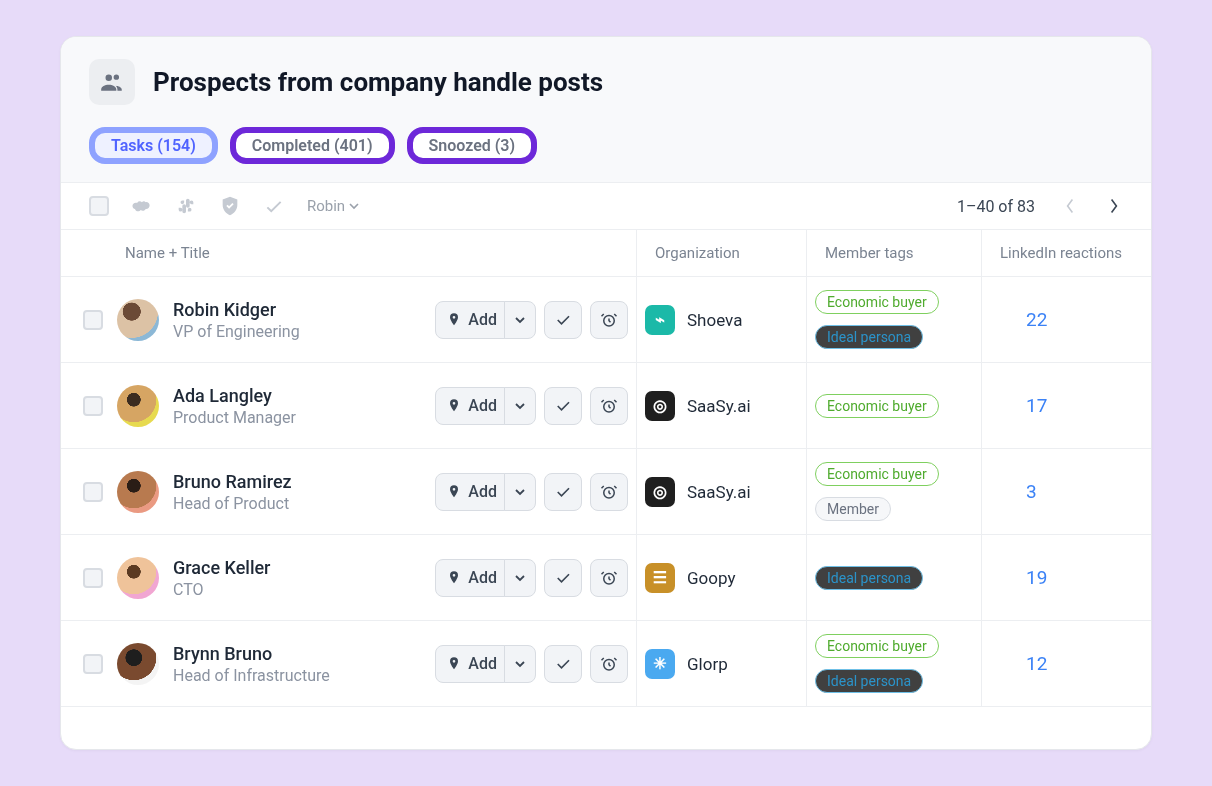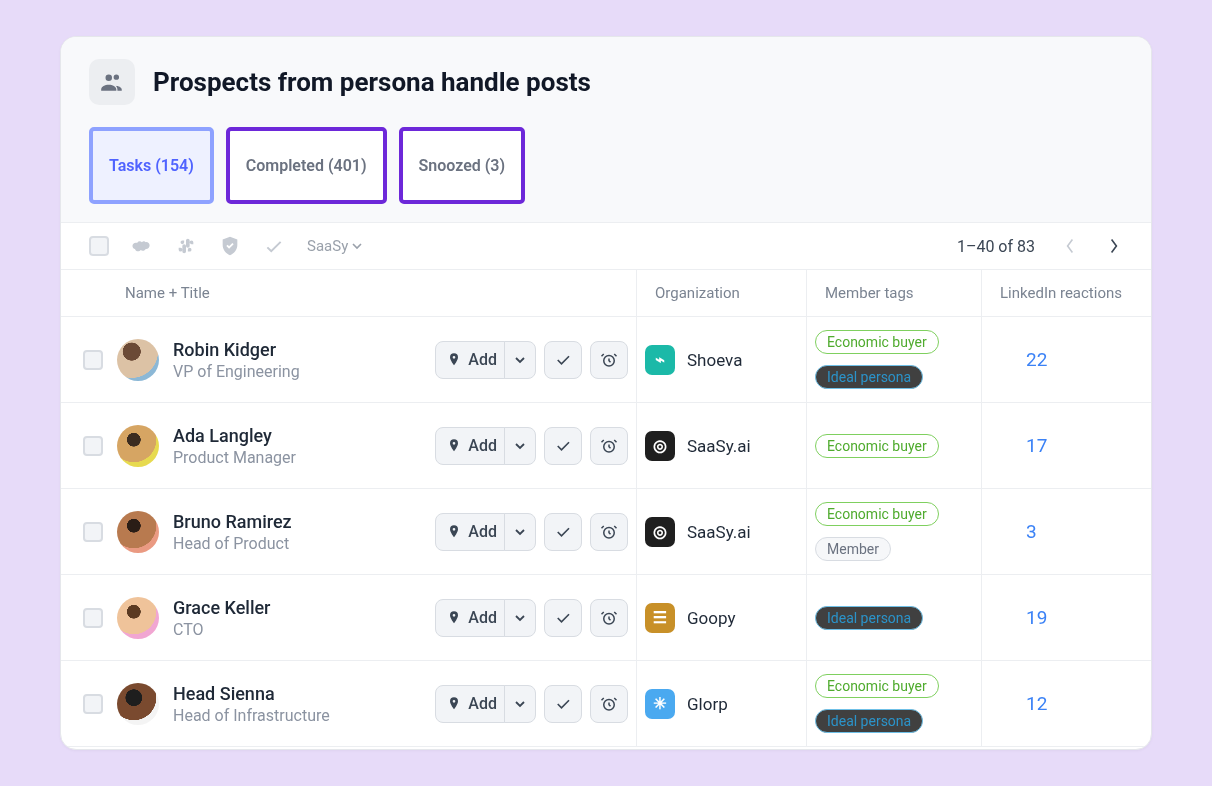--- a/index.html
+++ b/index.html
@@ -27,22 +27,22 @@
   .title-icon {
     width: 46px; height: 46px; background: #eceef1; border-radius: 10px;
     display: flex; align-items: center; justify-content: center;
   }
   .title-icon svg { width: 26px; height: 26px; fill: #6b7280; }
   .title {
     font-size: 26px; font-weight: 700; color: #111827;
   }
   .tabs { display: flex; gap: 12px; }
   .tab {
-    padding: 25px 16px; border: 4px solid #6d28d9; background: #fff;
-    border-radius: 5px; font-size: 16px; color: #6b7280; font-weight: 600;
+    padding: 3px 16px; border: 6px solid #6d28d9; background: #fff;
+    border-radius: 16px; font-size: 16px; color: #6b7280; font-weight: 600;
     cursor: pointer;
   }
   .tab.active {
     background: #eef1ff; border-color: #8ea2ff; color: #4f63ff;
   }
 
   .toolbar {
     display: flex; align-items: center; justify-content: space-between;
     padding: 12px 28px; border-bottom: 1px solid #eceef1;
   }
@@ -122,21 +122,21 @@
 
 <div class="card">
 
   <div class="header">
     <div class="title-row">
       <div class="title-icon">
         <svg viewBox="0 0 24 24">
             <path d="M9 11a3 3 0 100-6 3 3 0 000 6zm7-1a2.5 2.5 0 100-5 2.5 2.5 0 000 5zM2 19c0-3 3.5-4.5 7-4.5S16 16 16 19v1H2v-1zm15 1v-1c0-1.4-.6-2.6-1.6-3.5 2.4.2 5.6 1.4 5.6 3.5v1h-4z"></path>
           </svg>
       </div>
-      <div class="title">Prospects from persona handle posts</div>
+      <div class="title">Prospects from company handle posts</div>
     </div>
     <div class="tabs" id="tabs">
         <div class="tab active">Tasks (154)</div>
         <div class="tab">Completed (401)</div>
         <div class="tab">Snoozed (3)</div>
       </div>
   </div>
 
   <div class="toolbar">
     <div class="toolbar-left">
@@ -155,21 +155,21 @@
         <svg viewBox="0 0 24 24">
             <path d="M12 2l8 3v6c0 5-3.4 9.3-8 11-4.6-1.7-8-6-8-11V5l8-3zm-1 13l5-5-1.4-1.4L11 12.2 9.4 10.6 8 12l3 3z"></path>
           </svg>
       </div>
       <div class="tb-icon">
         <svg viewBox="0 0 24 24">
             <path d="M9 16.2l-3.5-3.5L4 14.2 9 19.2 20 8.2l-1.5-1.5z"></path>
           </svg>
       </div>
       <div class="more">
-        <span>SaaSy</span>
+        <span>Robin</span>
         <svg width="10" height="10" viewBox="0 0 10 10">
             <path d="M1 3l4 4 4-4" fill="none" stroke="#9aa1ab" stroke-width="1.6"></path>
           </svg>
       </div>
     </div>
     <div class="toolbar-right">
       <span>1–40 of 83</span>
       <div class="pager-btn disabled">
         <svg viewBox="0 0 12 20" width="10" height="16">
             <path d="M9 2L3 10l6 8"></path>
@@ -375,21 +375,21 @@
         </div>
         <div class="cell">
           <span class="reactions">19</span>
         </div>
       </div>
       <div class="row">
         <div class="cell first">
     <div class="checkbox row-check"></div>
     <div class="avatar av4"></div>
     <div class="person">
-      <div class="person-name">Head Sienna</div>
+      <div class="person-name">Brynn Bruno</div>
       <div class="person-title">Head of Infrastructure</div>
     </div>
     <div class="actions">
       <div class="btngrp">
         <div class="btn btn-add">
           <svg width="16" height="16" viewBox="0 0 24 24" fill="#3b4654">
                   <path d="M12 2a6 6 0 016 6c0 4.5-6 12-6 12S6 12.5 6 8a6 6 0 016-6zm0 4a2 2 0 100 4 2 2 0 000-4z"></path>
                 </svg>
           <span>Add</span>
         </div>

